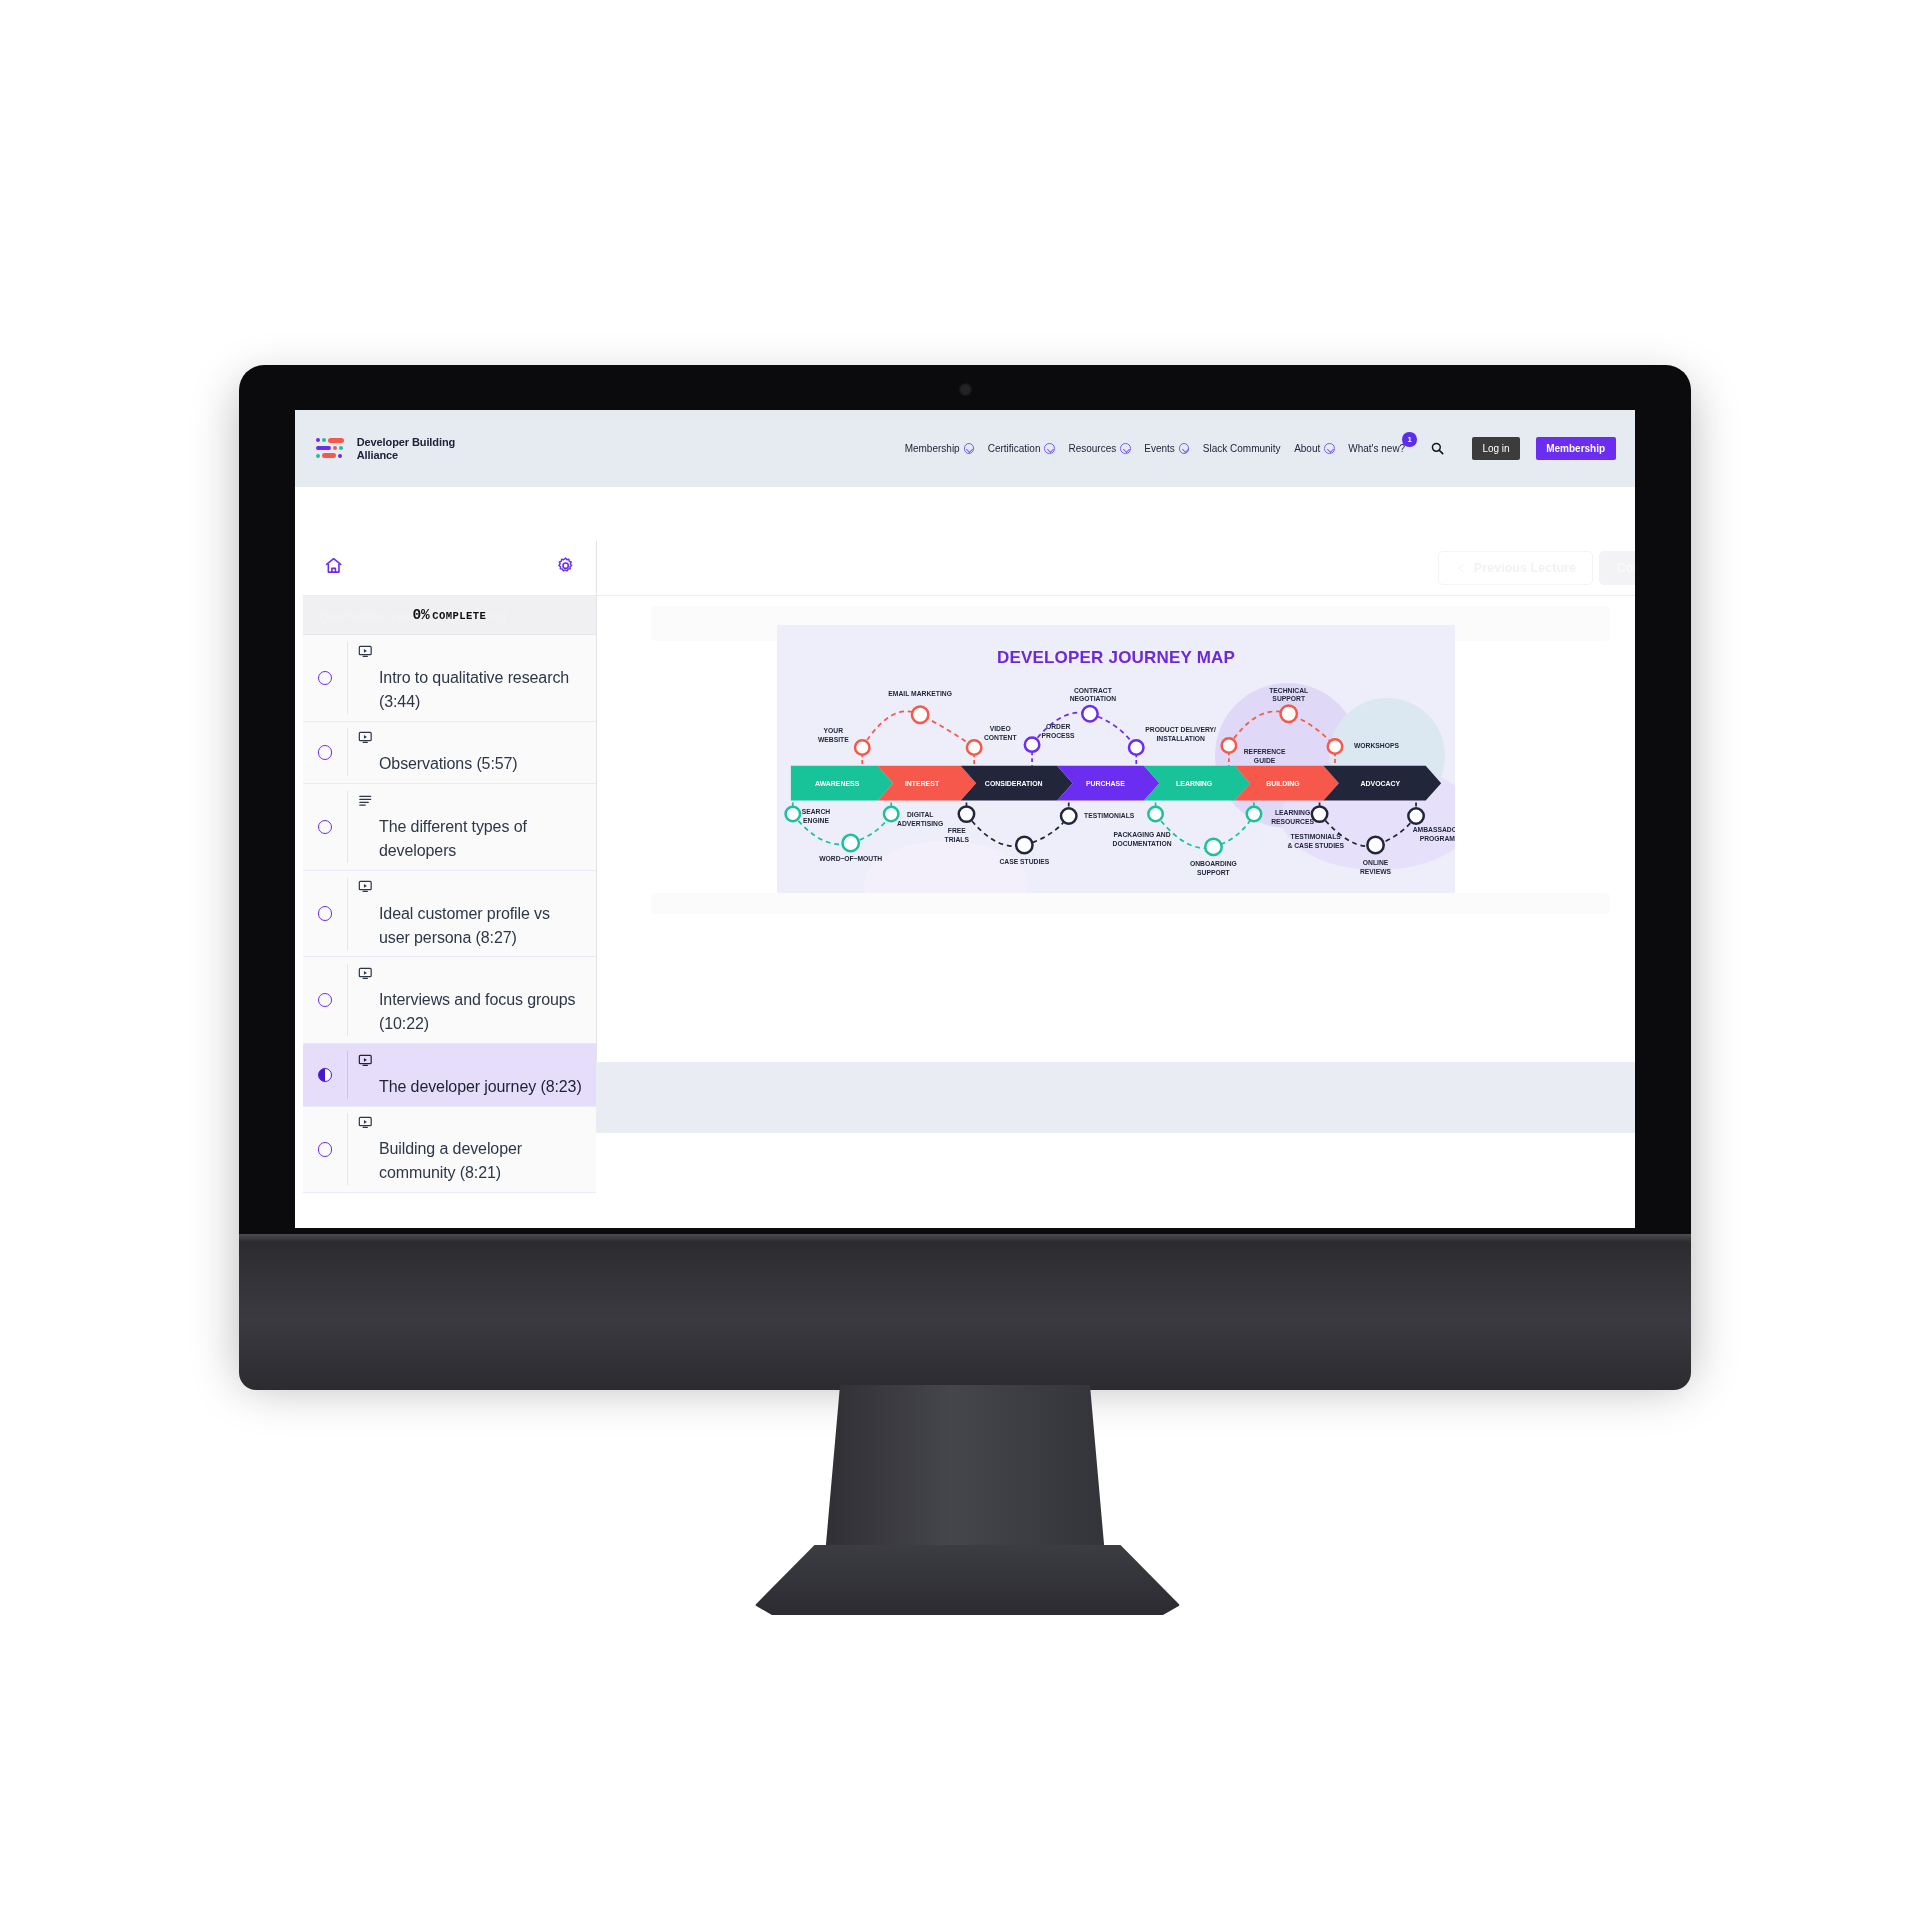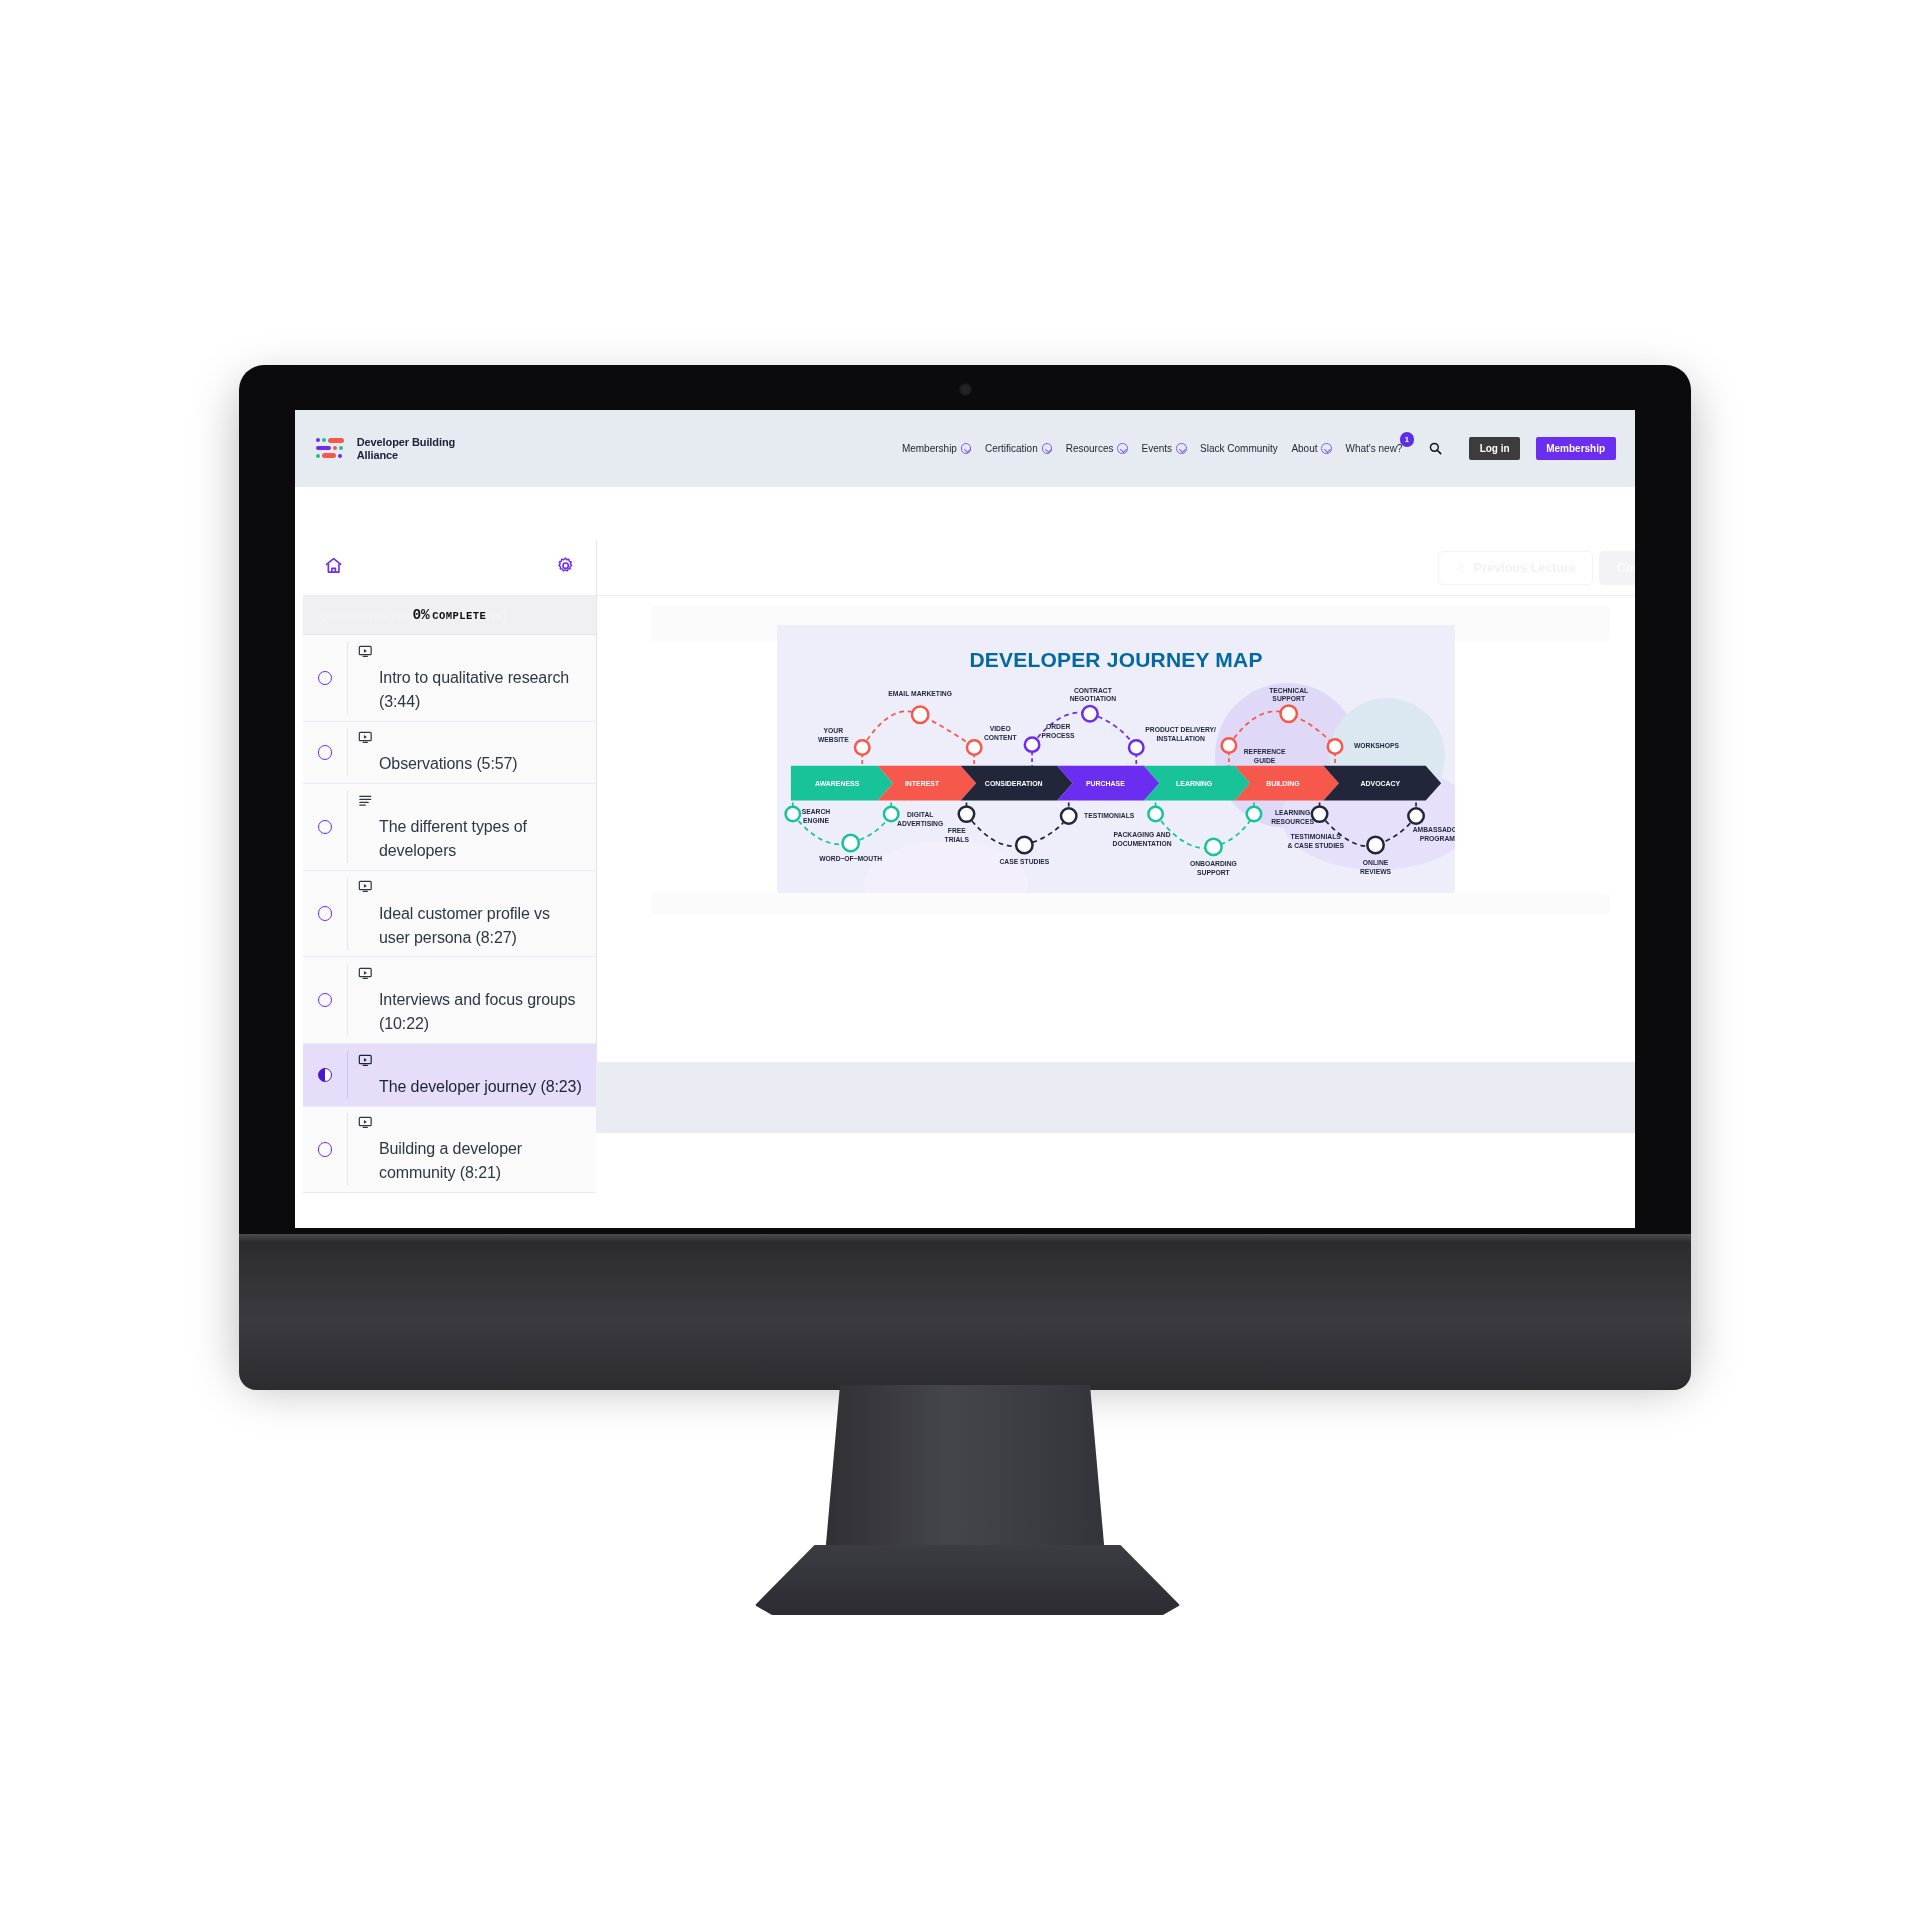--- a/index.html
+++ b/index.html
@@ -96,21 +96,21 @@
   .whats-new-wrap { position: relative; }
   .badge {
     position: absolute; right: -11.6px; top: -10.6px;
     width: 14.5px; height: 14.5px; border-radius: 50%;
     background: #5b2ee8; color: #fff;
     font-size: 7.7px; font-weight: 700;
     display: flex; align-items: center; justify-content: center;
   }
   .nav-search { margin-left: 11.6px; display: flex; align-items: center; }
   .btn-login {
-    background: #3c3c3c; color: #fff; font-size: 10px; font-weight: 700;
+    background: #3c3c3c; color: #fff; font-size: 10px; font-weight: 400;
     padding: 5.8px 10.6px; border-radius: 1.9px; margin-left: 13.5px; white-space: nowrap;
   }
   .btn-membership {
     background: #6b2df0; color: #fff; font-size: 10px; font-weight: 600;
     padding: 5.8px 10.6px; border-radius: 1.9px; margin-left: 1.9px; white-space: nowrap;
   }
 
   
   .page-body { position: relative; height: 741px; background: #ffffff; padding-left: 8px; }
   .white-strip { height: 54px; background: #fff; }
@@ -200,21 +200,21 @@
     position: relative;
     margin: 7.7px auto 0 auto;
     width: 678px; height: 274px;
     background: #eeedfa;
     overflow: hidden;
   }
   .blob { position: absolute; border-radius: 50%; }
   .jm-title {
     position: absolute; left: 0; right: 0; top: 23px;
     text-align: center;
-    font-size: 21px; font-weight: 800; color: #0369a1;
+    font-size: 17px; font-weight: 800; color: #6d28d9;
     letter-spacing: 0.2px;
   }
   .jm-svg { position: absolute; left: 0; top: 0; }
 
   .media-bg-bottom {
     position: absolute; left: 54px; right: 25px; bottom: -15.4px; height: 21px;
     background: #fbfbfc; border-radius: 3.9px;
   }
   .bottom-fill { height: 71px; background: #e9edf3; }
 </style>

